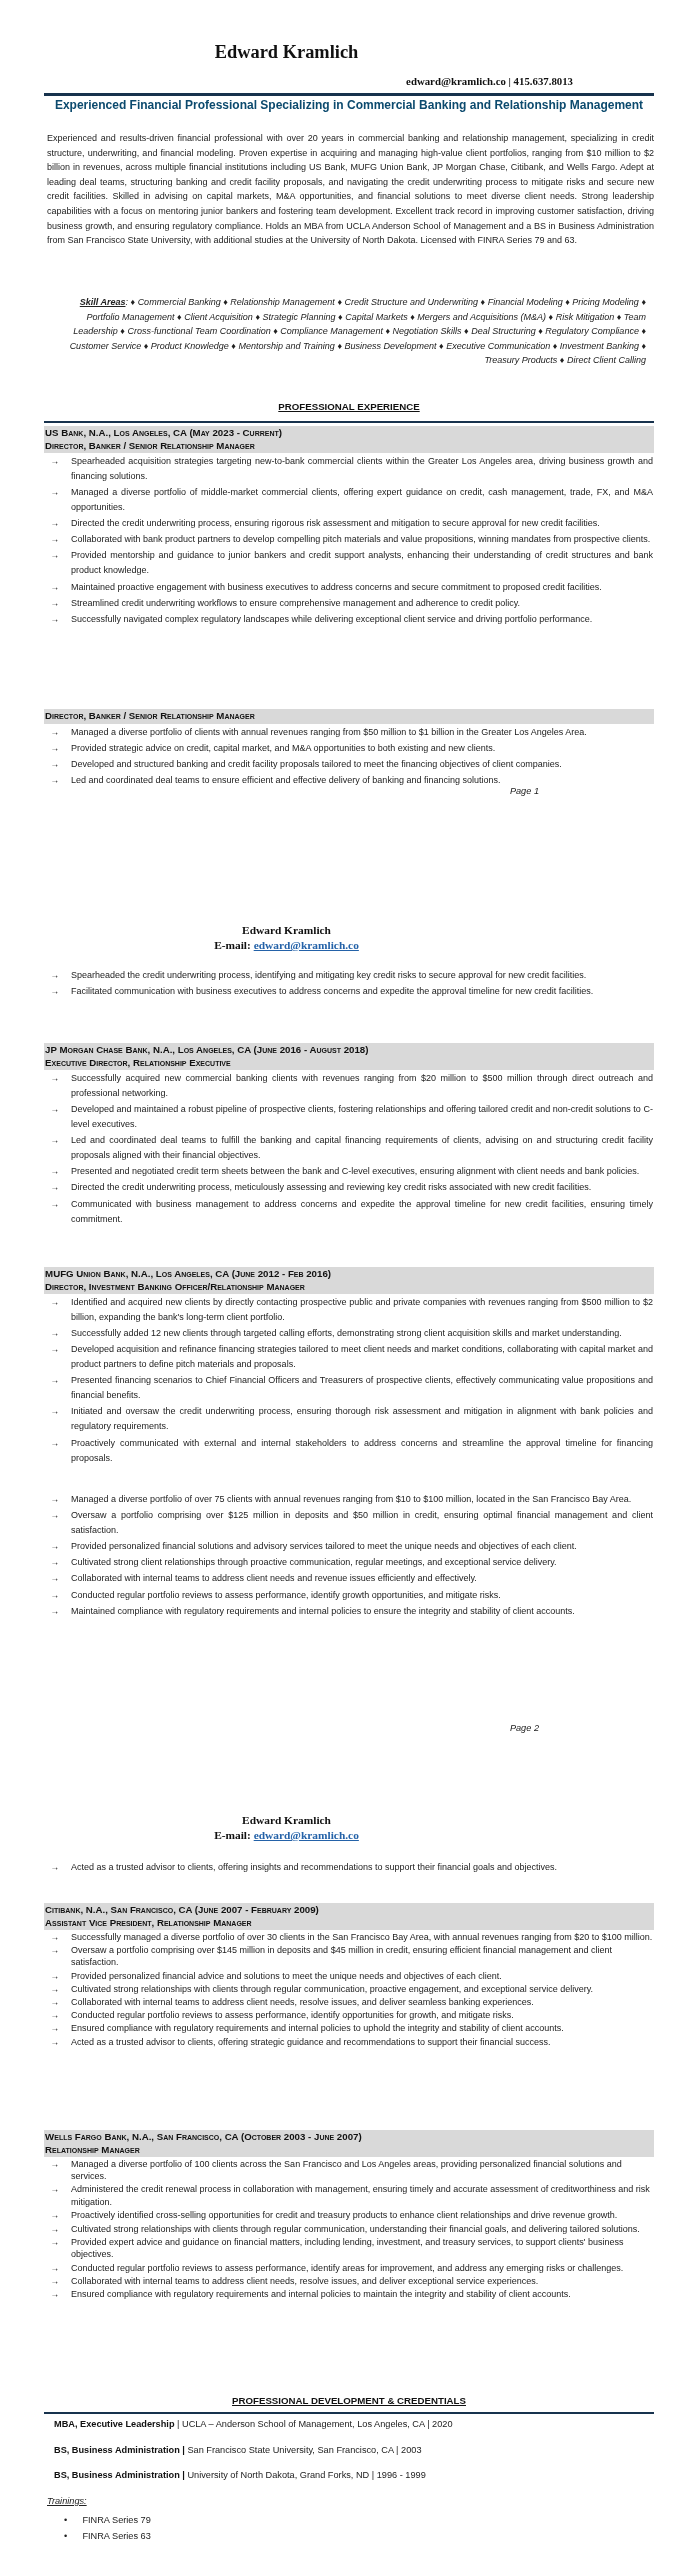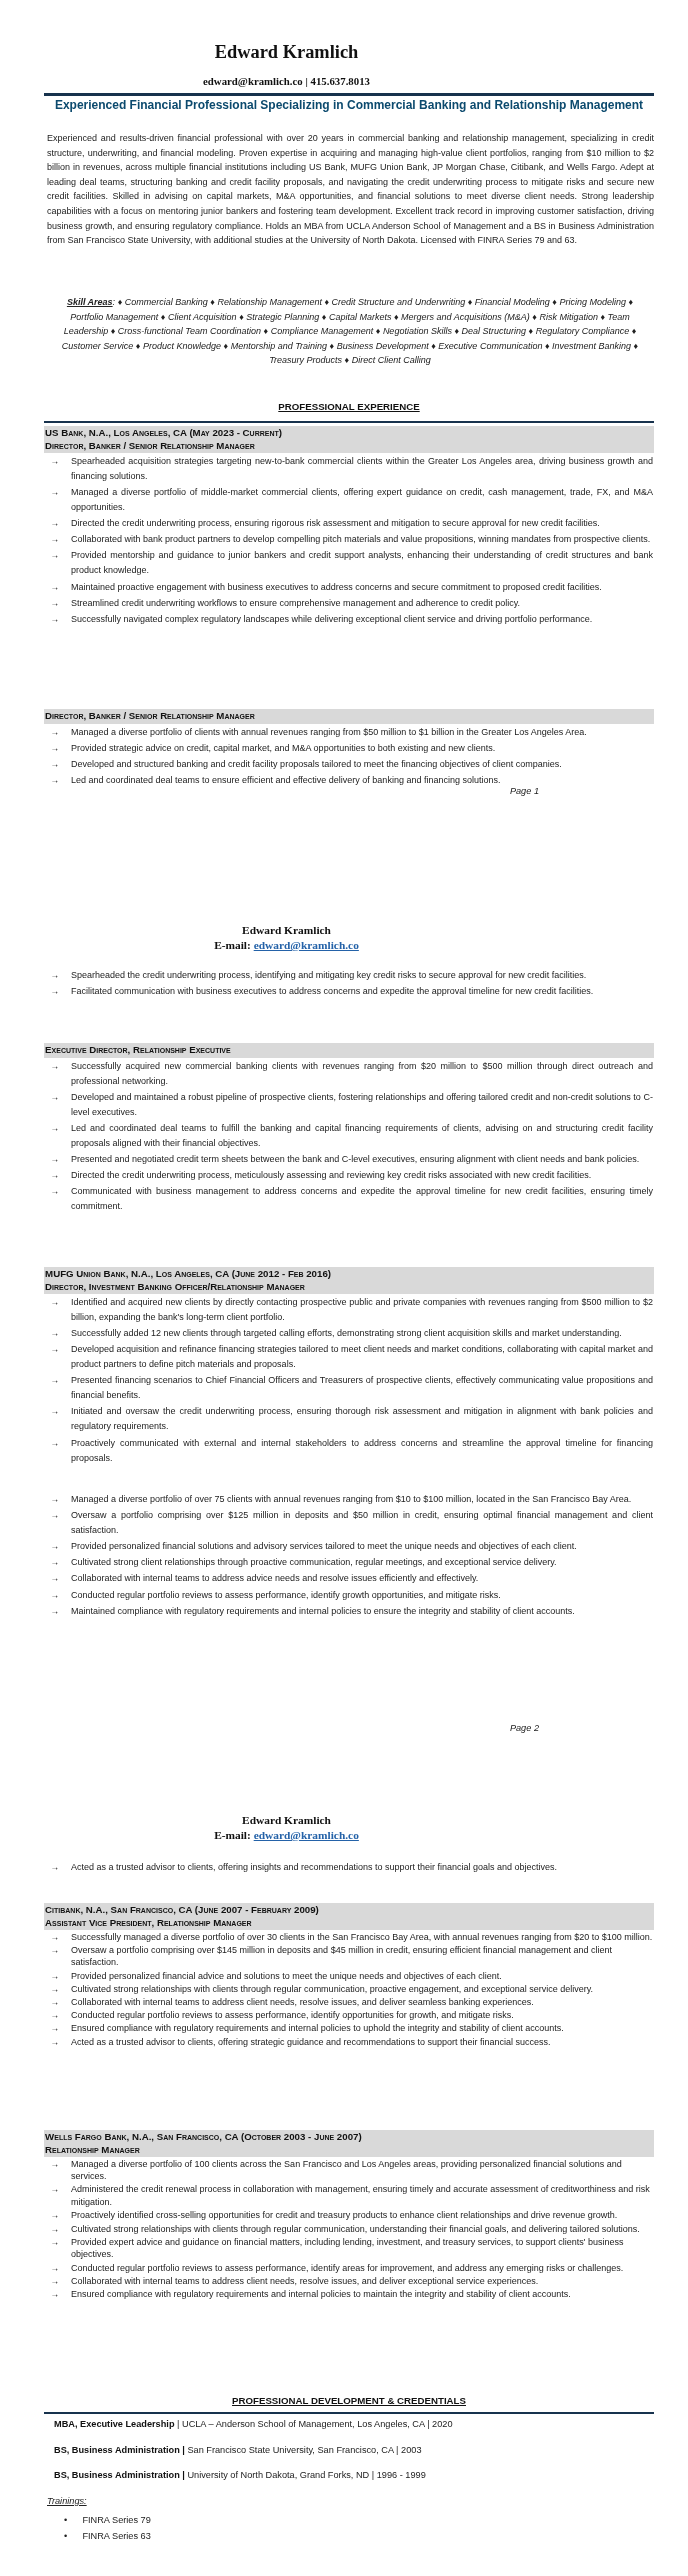--- a/index.html
+++ b/index.html
@@ -13,36 +13,36 @@
     overflow: hidden;
   }
   .page { position: absolute; left: 0; width: 573px; }
 
   
   .name-main {
     text-align: center; font-family: "Liberation Serif", serif; font-weight: bold;
     font-size: 18.4px; color: #111; position: absolute; left: 0; right: 0; top: 42px;
   }
   .contact-main {
-    text-align: center; font-family: "Liberation Serif", serif; font-weight: bold;
+    text-align: right; font-family: "Liberation Serif", serif; font-weight: bold;
     font-size: 10.8px; color: #111; position: absolute; left: 0; right: 0; top: 75px;
   }
   .rule {
     position: absolute; left: 44px; width: 610px; height: 2.7px; background: #17324d;
   }
   .headline {
     position: absolute; left: 44px; width: 610px; text-align: center;
     font-weight: bold; font-size: 12px; line-height: 18.4px; color: #0c4a6e;
   }
   .summary {
     position: absolute; left: 47px; width: 607px; text-align: justify;
     font-size: 9px; line-height: 14.6px; color: #222;
   }
   .skills {
-    position: absolute; left: 54px; width: 592px; text-align: center;
+    position: absolute; left: 54px; width: 592px; text-align: right;
     font-size: 9px; line-height: 14.6px; font-style: italic; color: #222;
   }
   .skills .label { font-weight: bold; text-decoration: underline; }
   .section-title {
     position: absolute; left: 44px; width: 610px; text-align: center;
     font-weight: bold; font-size: 9.7px; color: #111; text-decoration: underline;
   }
 
   .job { position: absolute; left: 44px; width: 610px; }
   .job-head {
@@ -141,20 +141,21 @@
 
   <div class="job" style="top:967px;">
     <ul class="bullets">
         <li><span class="arrow">→</span><span>Spearheaded the credit underwriting process, identifying and mitigating key credit risks to secure approval for new credit facilities.</span></li>
         <li><span class="arrow">→</span><span>Facilitated communication with business executives to address concerns and expedite the approval timeline for new credit facilities.</span></li>
       </ul>
   </div>
 
   <div class="job" style="top:1043px;">
     <div class="job-head">
+      <div>JP Morgan Chase Bank, N.A., Los Angeles, CA (June 2016 - August 2018)</div>
       <div>Executive Director, Relationship Executive</div>
     </div>
     <ul class="bullets">
         <li><span class="arrow">→</span><span>Successfully acquired new commercial banking clients with revenues ranging from $20 million to $500 million through direct outreach and professional networking.</span></li>
         <li><span class="arrow">→</span><span>Developed and maintained a robust pipeline of prospective clients, fostering relationships and offering tailored credit and non-credit solutions to C-level executives.</span></li>
         <li><span class="arrow">→</span><span>Led and coordinated deal teams to fulfill the banking and capital financing requirements of clients, advising on and structuring credit facility proposals aligned with their financial objectives.</span></li>
         <li><span class="arrow">→</span><span>Presented and negotiated credit term sheets between the bank and C-level executives, ensuring alignment with client needs and bank policies.</span></li>
         <li><span class="arrow">→</span><span>Directed the credit underwriting process, meticulously assessing and reviewing key credit risks associated with new credit facilities.</span></li>
         <li><span class="arrow">→</span><span>Communicated with business management to address concerns and expedite the approval timeline for new credit facilities, ensuring timely commitment.</span></li>
       </ul>
@@ -174,21 +175,21 @@
         <li><span class="arrow">→</span><span>Proactively communicated with external and internal stakeholders to address concerns and streamline the approval timeline for financing proposals.</span></li>
       </ul>
   </div>
 
   <div class="job" style="top:1491px;">
     <ul class="bullets">
         <li><span class="arrow">→</span><span>Managed a diverse portfolio of over 75 clients with annual revenues ranging from $10 to $100 million, located in the San Francisco Bay Area.</span></li>
         <li><span class="arrow">→</span><span>Oversaw a portfolio comprising over $125 million in deposits and $50 million in credit, ensuring optimal financial management and client satisfaction.</span></li>
         <li><span class="arrow">→</span><span>Provided personalized financial solutions and advisory services tailored to meet the unique needs and objectives of each client.</span></li>
         <li><span class="arrow">→</span><span>Cultivated strong client relationships through proactive communication, regular meetings, and exceptional service delivery.</span></li>
-        <li><span class="arrow">→</span><span>Collaborated with internal teams to address advice needs and resolve issues efficiently and effectively.</span></li>
+        <li><span class="arrow">→</span><span>Collaborated with internal teams to address client needs and revenue issues efficiently and effectively.</span></li>
         <li><span class="arrow">→</span><span>Conducted regular portfolio reviews to assess performance, identify growth opportunities, and mitigate risks.</span></li>
         <li><span class="arrow">→</span><span>Maintained compliance with regulatory requirements and internal policies to ensure the integrity and stability of client accounts.</span></li>
       </ul>
   </div>
   <div class="page-num" style="top:1723px;">Page 2</div>
 </div>
 
 <div class="page" style="top:0;height:2576px;">
   <div class="sub-name" style="top:1814px;">Edward Kramlich</div>
   <div class="sub-email" style="top:1829px;">

